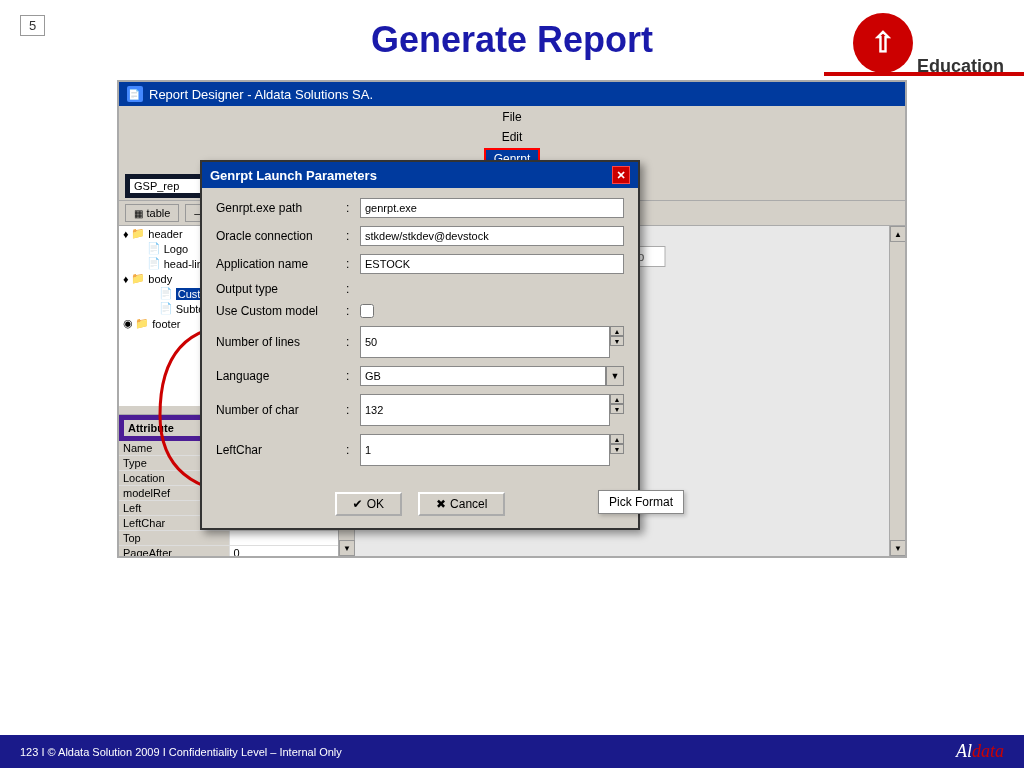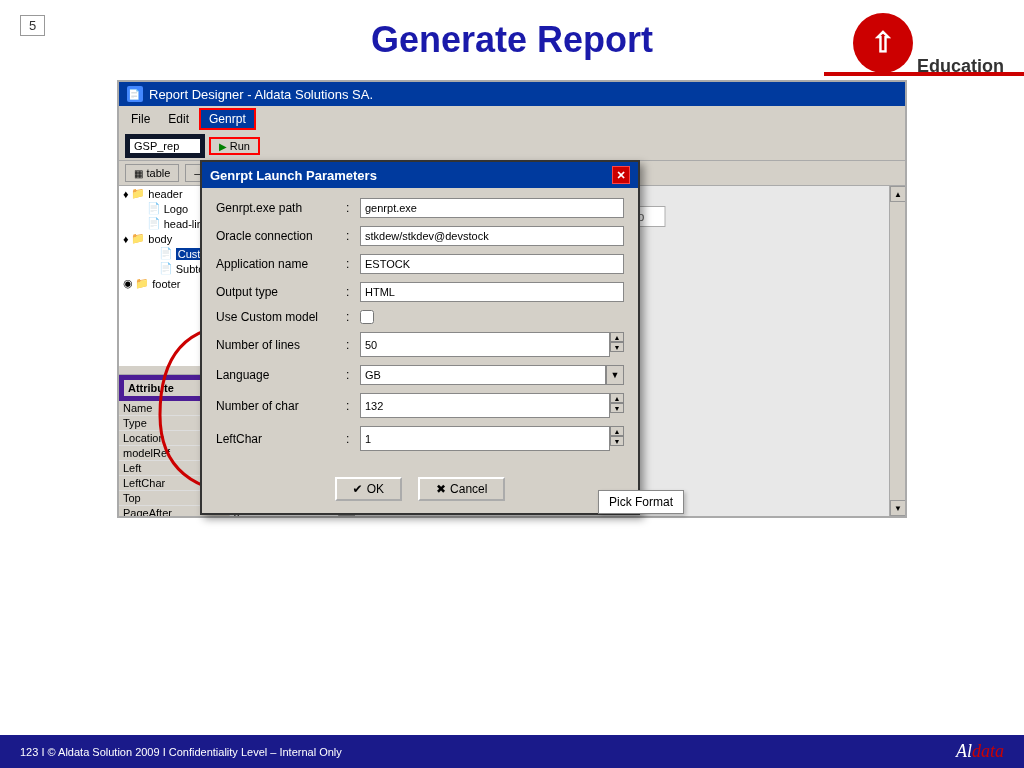--- a/index.html
+++ b/index.html
@@ -107,20 +107,21 @@
       justify-content: center;
       color: white;
     }
     .rd-menubar {
       background: #d4d0c8;
       display: flex;
       align-items: center;
       padding: 2px 4px;
       gap: 2px;
       font-size: 12px;
+      flex-direction: column;
     }
     .rd-menu-item {
       padding: 2px 8px;
       cursor: pointer;
       color: #000;
     }
     .rd-menu-item.active {
       background: #003a9e;
       color: white;
       border: 2px solid #ff0000;
@@ -360,21 +361,21 @@
     .spinner-wrap {
       display: flex;
       flex: 1;
     }
     .spinner-input {
       flex: 1;
       border: 1px solid #888;
       background: white;
       padding: 2px 4px;
       font-size: 11px;
-      height: 25px;
+      height: 32px;
     }
     .spinner-btns {
       display: flex;
       flex-direction: column;
       width: 14px;
     }
     .spinner-btn {
       width: 14px;
       height: 10px;
       background: #d4d0c8;
@@ -655,21 +656,20 @@
 
         <div class="dialog-row">
           <span class="dialog-label">Application name</span>
           <span class="dialog-colon">:</span>
           <input class="dialog-input" value="ESTOCK" style="">
         </div>
 
         <div class="dialog-row" style="position:relative;">
           <span class="dialog-label">Output type</span>
           <span class="dialog-colon">:</span>
-          <input class="dialog-input" value="HTML" style="">
           <div class="pick-format-tooltip">
             <span>Pick Format</span>
           </div>
         </div>
 
         <div class="dialog-row">
           <span class="dialog-label">Use Custom model</span>
           <span class="dialog-colon">:</span>
           <input type="checkbox" class="checkbox-input" style="">
         </div>

